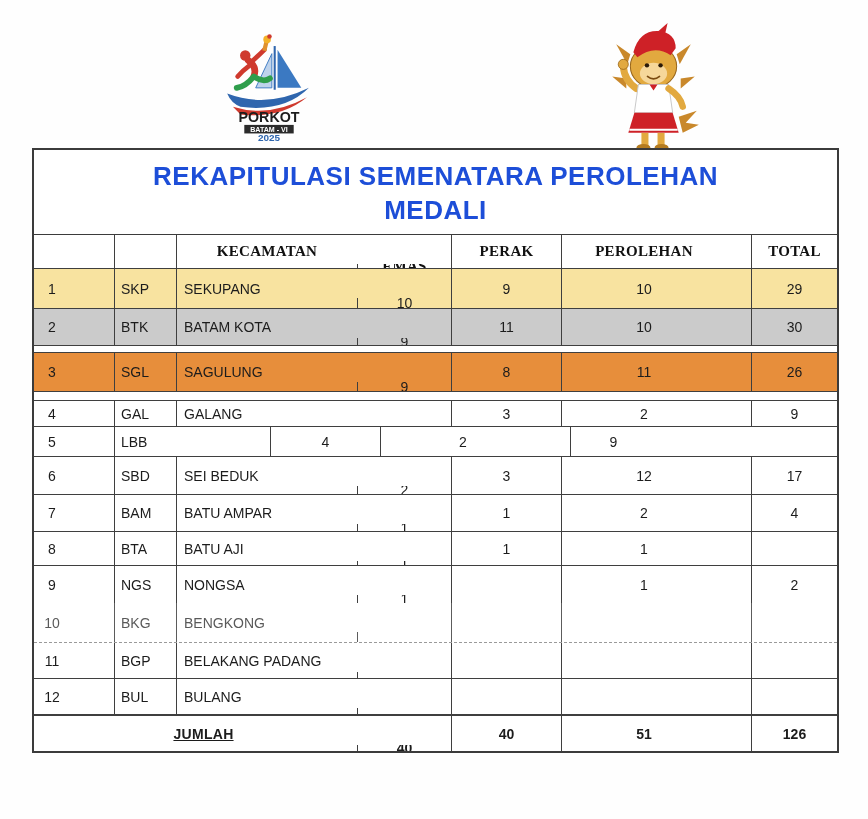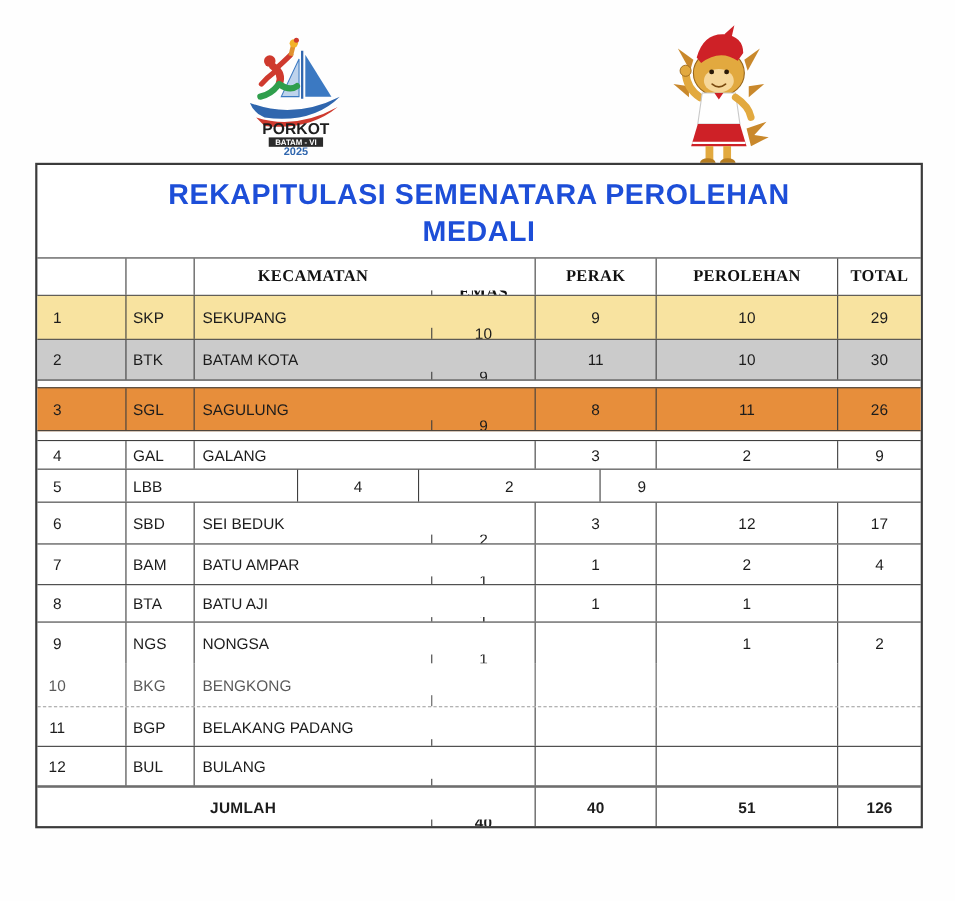--- a/index.html
+++ b/index.html
@@ -20,39 +20,39 @@
   .t-row:last-child { border-bottom:none; }
 
   .cell { display:flex; align-items:center; justify-content:center; border-left:1.6px solid #3f3f3f; font-size:14px; color:#1c1c1c; overflow:hidden; }
   .cell:first-child { border-left:none; }
   .c-no   { width:36px;  flex:none; }
   .c-code { width:62px;  flex:none; justify-content:flex-start; padding-left:6px;margin-left:44px; }
   .c-name { flex:1; justify-content:flex-start; padding-left:7px; }
   .c-emas { width:94px;  flex:none;margin-top:29px; }
   .c-perak{ width:110px; flex:none; }
   .c-per  { width:165px; flex:none; }
-  .c-tot  { width:76px;  flex:none; }
+  .c-tot  { width:86px;  flex:none;margin-left:25px; }
 
   .row-header .cell { font-family:Liberation Serif, serif; font-weight:bold; font-size:15px; color:#111; letter-spacing:.3px; justify-content:center; padding-left:0; }
   .row-header { height:34px; }
 
   .row--gold   { background:#F8E3A0; }
   .row--silver { background:#CBCBCB; }
   .row--bronze { background:#E78E3B; }
 
   .gap-above-sm { margin-top:6px; border-top:1.6px solid #3f3f3f; }
   .gap-above-md { margin-top:8px; border-top:1.6px solid #3f3f3f; }
 
   .no-bottom   { border-bottom:none; }
   .dash-bottom { border-bottom:1.6px dashed #9a9a9a; }
   .faded .cell { color:#3d3d3d; opacity:.85; }
 
   .row-footer { border-top:.4px solid #3f3f3f; height:36px; }
   .row-footer .cell { font-weight:bold; }
-  .f-label { flex:1; justify-content:center; padding-left:16px; font-weight:bold; letter-spacing:.3px; }
+  .f-label { flex:1; justify-content:center; padding-left:16px; font-weight:bold; letter-spacing:.3px;text-decoration:underline; }
 </style>
 </head>
 <body>
 
 <div class="page">
 
   <div class="logo-left">
     <svg viewBox="0 0 120 118" width="114" height="118">
       <path d="M66 18 L66 64" stroke="#2f66ae" stroke-width="2.2" fill="none"></path>
       <path d="M69 22 L94 62 L69 62 Z" fill="#3b79c2"></path>

